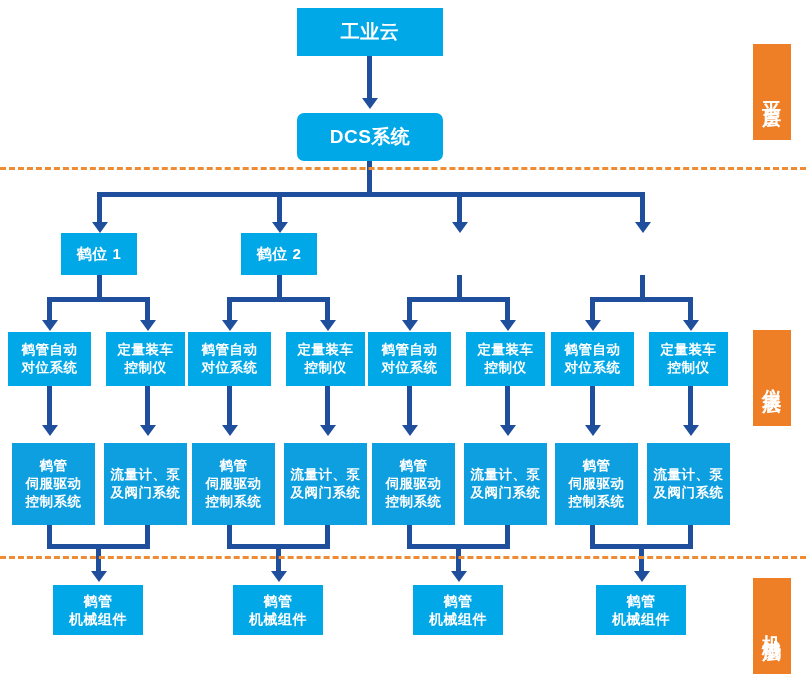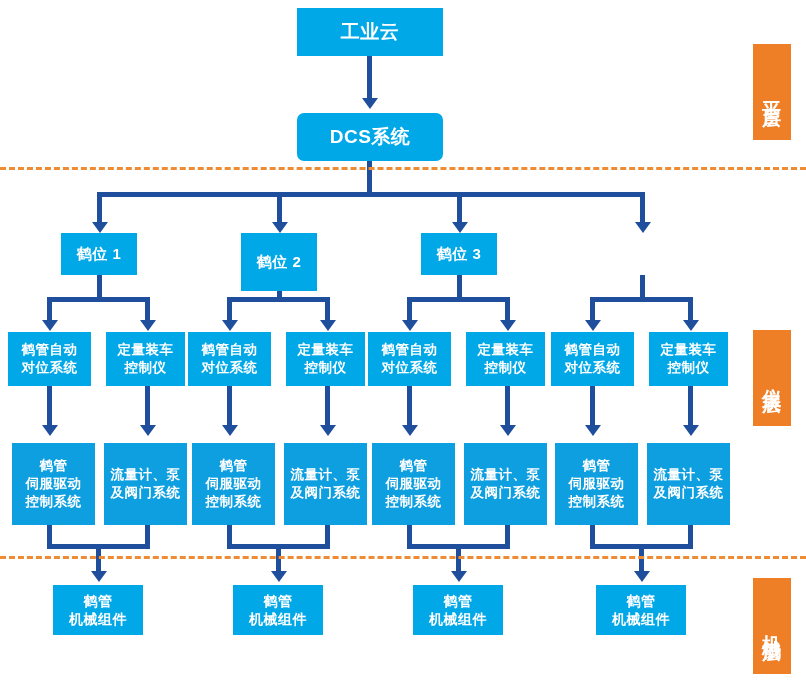--- a/index.html
+++ b/index.html
@@ -145,21 +145,21 @@
 
   <div class="ln v" style="left:47px;top:525px;height:22px;"></div>
   <div class="ln v" style="left:145px;top:525px;height:22px;"></div>
   <div class="ln h" style="left:47px;top:544px;width:103px;"></div>
   <div class="ln v" style="left:96px;top:544px;height:30px;"></div>
   <div class="arrow" style="left:91px;top:571px;"></div>
 
   <div class="box cyan lvl4" style="left:53px;top:585px;width:90px;height:50px;">鹤管
 机械组件</div>
 
-  <div class="box cyan lvl1" style="left:241px;top:233px;width:76px;height:58px;">鹤位 2</div>
+  <div class="box cyan lvl1" style="left:241px;top:233px;width:76px;height:42px;">鹤位 2</div>
 
   <div class="ln v" style="left:277px;top:275px;height:25px;"></div>
   <div class="ln h" style="left:227px;top:297px;width:103px;"></div>
 
   <div class="ln v" style="left:227px;top:297px;height:25px;"></div>
   <div class="arrow" style="left:222px;top:320px;"></div>
   <div class="ln v" style="left:325px;top:297px;height:25px;"></div>
   <div class="arrow" style="left:320px;top:320px;"></div>
 
   <div class="box cyan lvl2" style="left:188px;top:332px;width:83px;height:54px;">鹤管自动
@@ -180,21 +180,20 @@
 
   <div class="ln v" style="left:227px;top:525px;height:22px;"></div>
   <div class="ln v" style="left:325px;top:525px;height:22px;"></div>
   <div class="ln h" style="left:227px;top:544px;width:103px;"></div>
   <div class="ln v" style="left:276px;top:544px;height:30px;"></div>
   <div class="arrow" style="left:271px;top:571px;"></div>
 
   <div class="box cyan lvl4" style="left:233px;top:585px;width:90px;height:50px;">鹤管
 机械组件</div>
 
-  <div class="box cyan lvl1" style="left:421px;top:233px;width:76px;height:42px;">鹤位 3</div>
 
   <div class="ln v" style="left:457px;top:275px;height:25px;"></div>
   <div class="ln h" style="left:407px;top:297px;width:103px;"></div>
 
   <div class="ln v" style="left:407px;top:297px;height:25px;"></div>
   <div class="arrow" style="left:402px;top:320px;"></div>
   <div class="ln v" style="left:505px;top:297px;height:25px;"></div>
   <div class="arrow" style="left:500px;top:320px;"></div>
 
   <div class="box cyan lvl2" style="left:368px;top:332px;width:83px;height:54px;">鹤管自动

